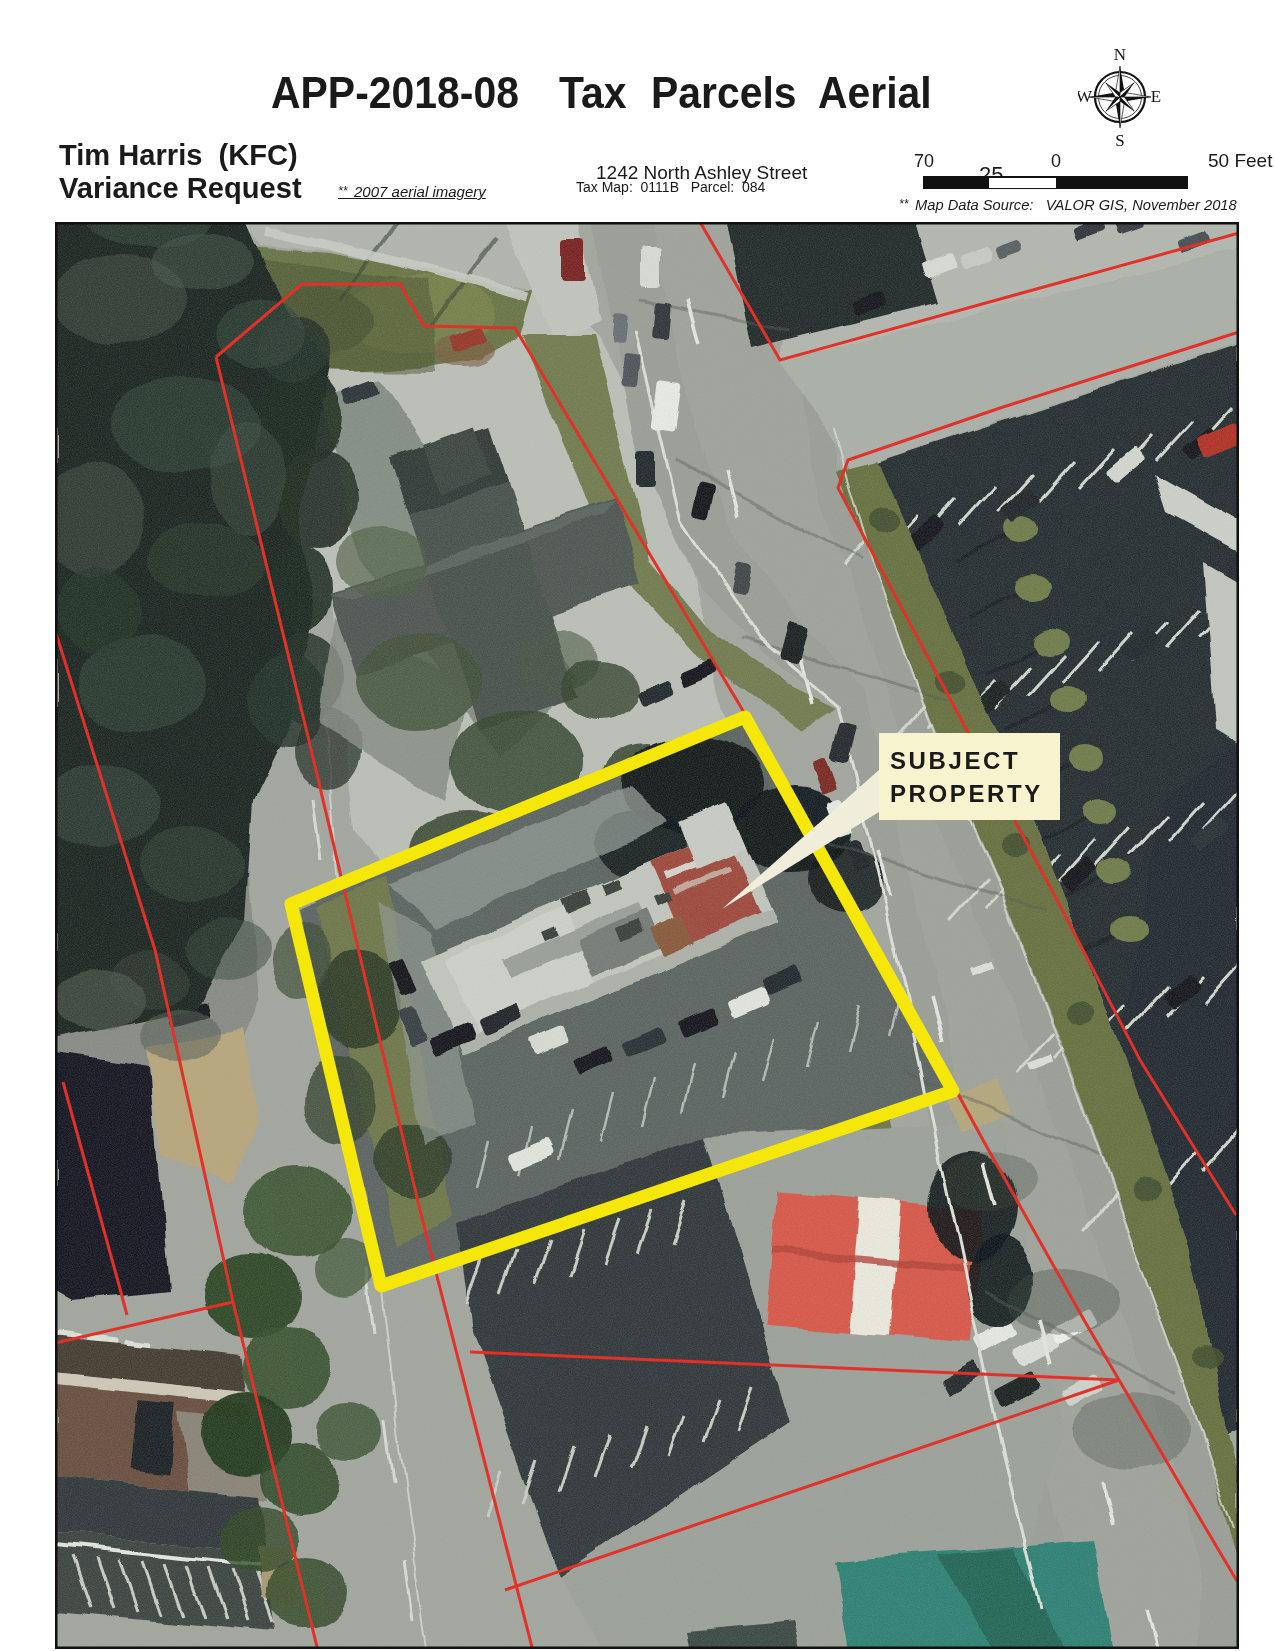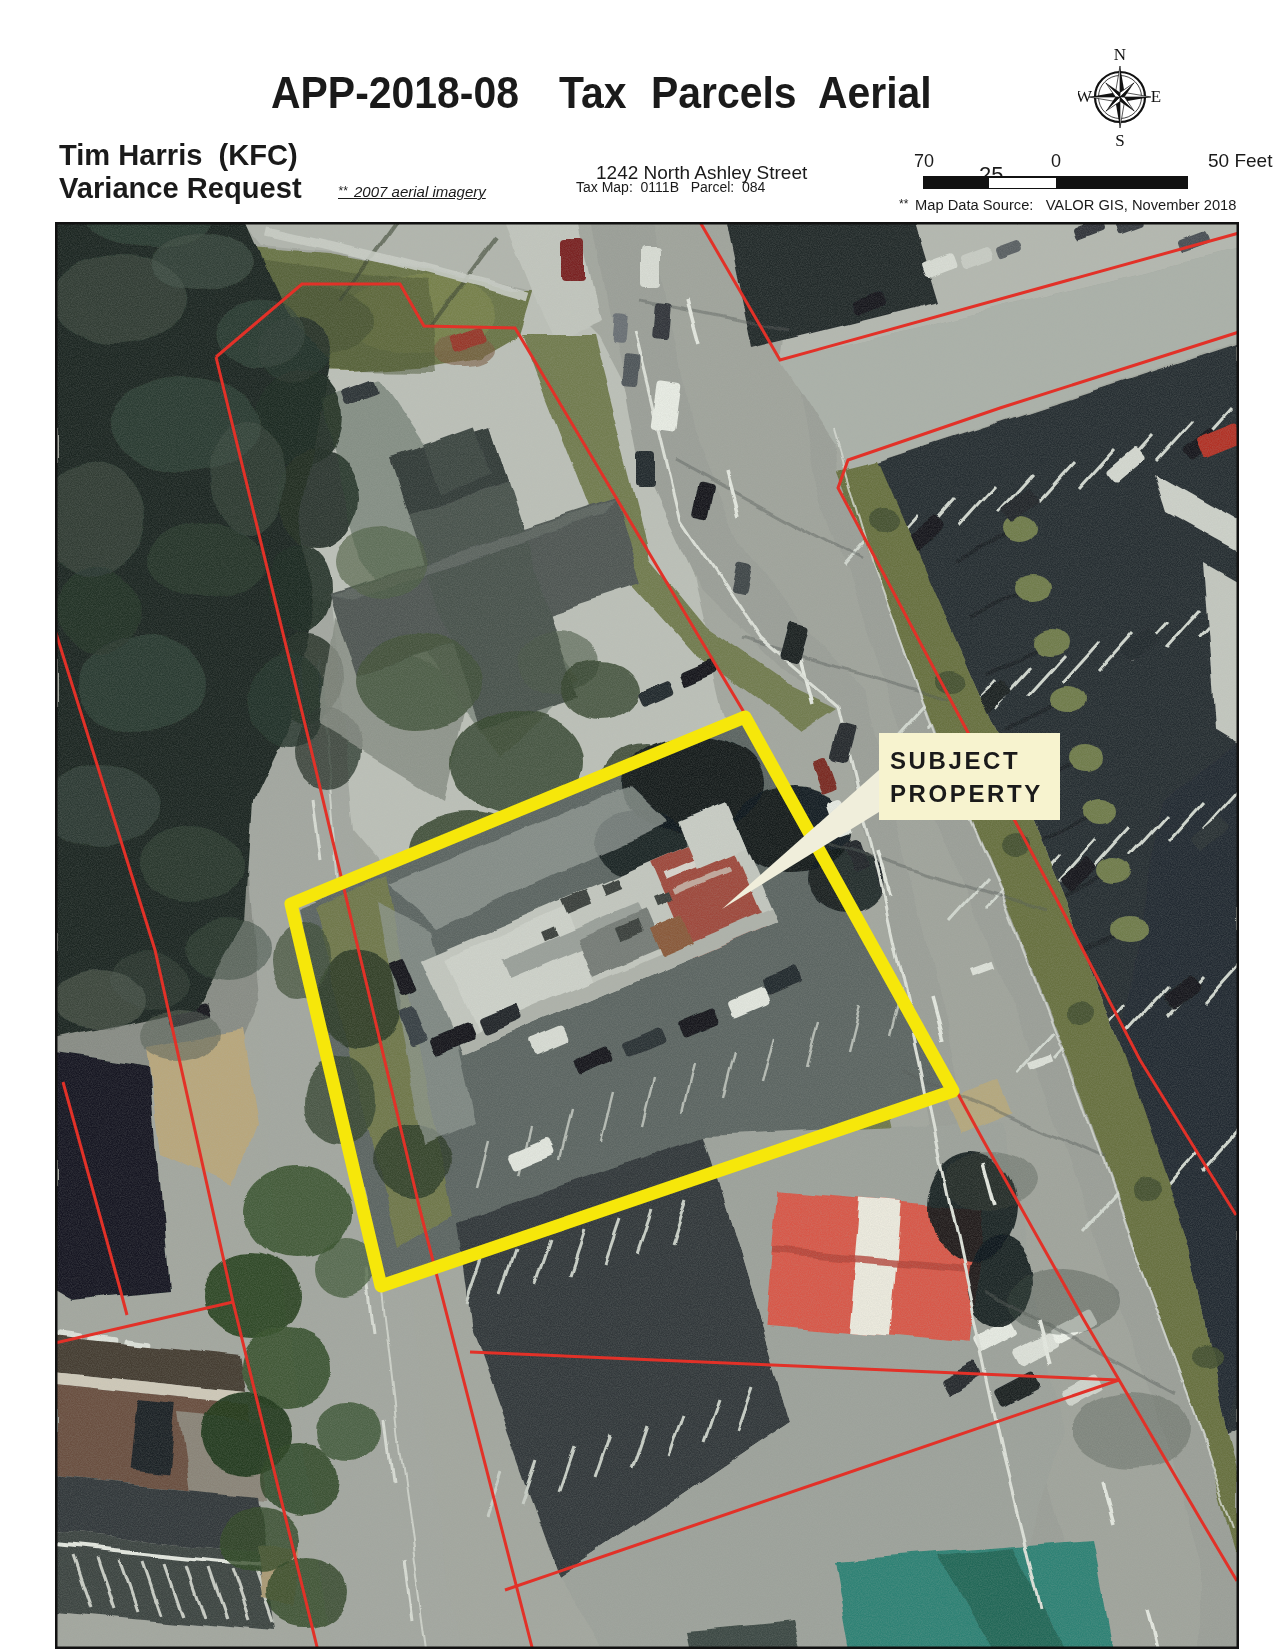--- a/index.html
+++ b/index.html
@@ -50,21 +50,21 @@
 </svg>
 
 <div class="abs" style="left:914px;top:152px;font-size:18px;line-height:18px;">70</div>
 <div class="abs" style="left:979px;top:152px;font-size:22px;line-height:18px;margin-top:14px;">25</div>
 <div class="abs" style="left:1051px;top:152px;font-size:18px;line-height:18px;">0</div>
 <div class="abs" style="left:1208px;top:152px;font-size:19px;line-height:18px;">50 Feet</div>
 
 <div class="abs" style="left:923px;top:176px;width:265px;height:13px;background:#111;"></div>
 <div class="abs" style="left:989px;top:177.5px;width:67px;height:10px;background:#fff;"></div>
 
-<div class="abs" style="left:899px;top:197px;font-size:14.7px;"><span style="font-size:12px;vertical-align:2px;">**&nbsp;&nbsp;</span>Map Data Source:&nbsp;&nbsp; VALOR GIS, November 2018</div>
+<div class="abs" style="left:899px;top:197px;font-size:14.7px;font-style:italic;"><span style="font-size:12px;vertical-align:2px;">**&nbsp;&nbsp;</span>Map Data Source:&nbsp;&nbsp; VALOR GIS, November 2018</div>
 
 <svg class="abs" style="left:55px;top:222px;" width="1184" height="1427" viewBox="0 0 1184 1427" font-family="Liberation Sans, sans-serif">
 <defs>
 <filter id="rough" x="-2%" y="-2%" width="104%" height="104%">
 <feTurbulence type="fractalNoise" baseFrequency="0.012 0.012" numOctaves="3" seed="11" result="t"></feTurbulence>
 <feDisplacementMap in="SourceGraphic" in2="t" scale="14" xChannelSelector="R" yChannelSelector="G"></feDisplacementMap>
 </filter>
 <filter id="grain" x="0" y="0" width="100%" height="100%">
 <feTurbulence type="fractalNoise" baseFrequency="0.9" numOctaves="2" seed="7" result="n"></feTurbulence>
 <feColorMatrix in="n" type="matrix" values="0 0 0 0 0.45  0 0 0 0 0.47  0 0 0 0 0.43  2 0 0 0 -0.55"></feColorMatrix>

